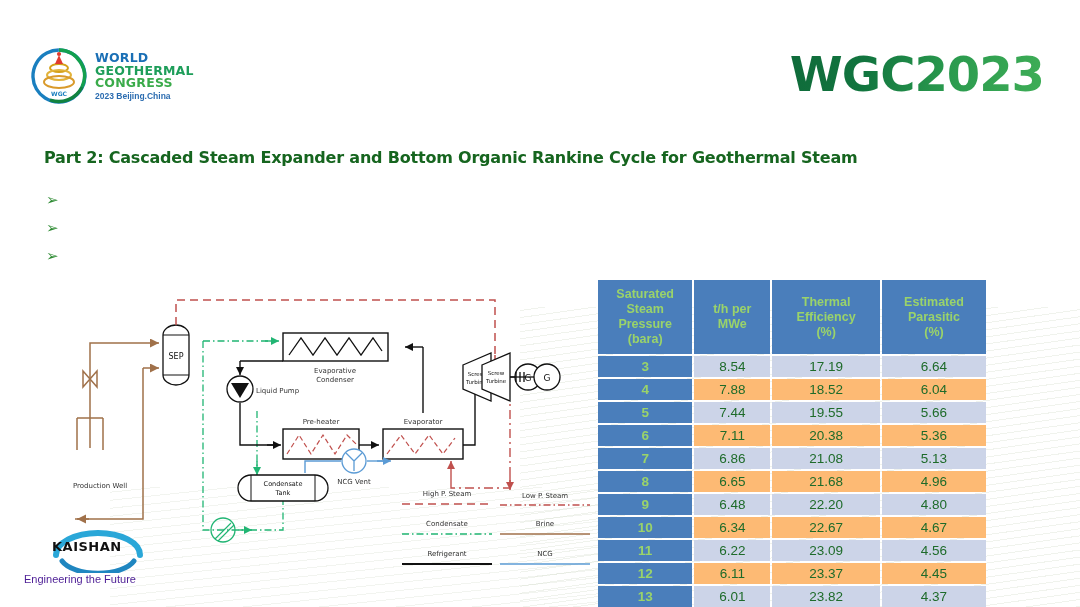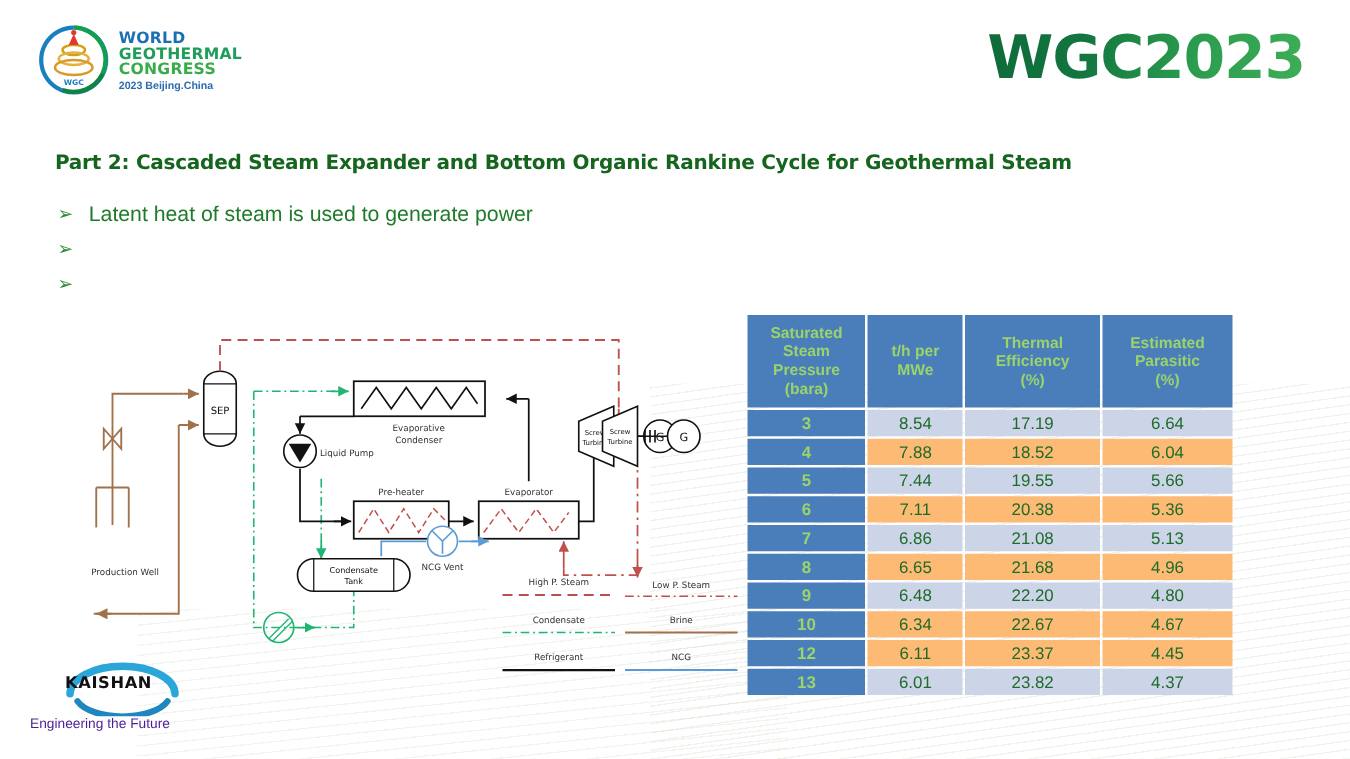--- a/index.html
+++ b/index.html
@@ -2,21 +2,21 @@
 <html><head>
 <meta charset="utf-8">
 <style>
   * { box-sizing: border-box; margin: 0; padding: 0; }
   body {
     width: 1080px; height: 607px;
     font-family: "Liberation Sans", sans-serif;
     background: #ffffff;
     position: relative; overflow: hidden;
   }
-  .slide { position: absolute; inset: 0; background:#fff; }
+  .slide { position: absolute; inset: 0; background:#fff;margin-top:28px; }
 
   
   .bg-texture{
     position:absolute; right:0; bottom:0; width:560px; height:300px;
     background:
       repeating-linear-gradient(-8deg, rgba(205,215,195,.30) 0 1px, rgba(255,255,255,0) 1px 7px);
     pointer-events:none;
   }
   .bg-texture2{
     position:absolute; left:110px; bottom:0; width:520px; height:120px;
@@ -111,21 +111,20 @@
     </div>
   </div>
 
   <div class="wgc2023">WGC2023</div>
 
   <div class="title">Part 2: Cascaded Steam Expander and Bottom Organic Rankine Cycle for Geothermal Steam</div>
 
   <div class="bullets">
     <div class="bullet">
       <span class="mark">➢</span>
-      <span class="txt">Latent heat of steam is used to generate power</span>
     </div>
     <div class="bullet">
       <span class="mark">➢</span>
     </div>
     <div class="bullet">
       <span class="mark">➢</span>
     </div>
   </div>
 
   <div class="diagram">
@@ -386,20 +385,26 @@
         <td class="v">6.48</td>
         <td class="v">22.20</td>
         <td class="v">4.80</td>
       </tr>
       <tr class="odd">
         <td class="k">10</td>
         <td class="v">6.34</td>
         <td class="v">22.67</td>
         <td class="v">4.67</td>
       </tr>
+      <tr class="even">
+        <td class="k">11</td>
+        <td class="v">6.22</td>
+        <td class="v">23.09</td>
+        <td class="v">4.56</td>
+      </tr>
       <tr class="odd">
         <td class="k">12</td>
         <td class="v">6.11</td>
         <td class="v">23.37</td>
         <td class="v">4.45</td>
       </tr>
       <tr class="even">
         <td class="k">13</td>
         <td class="v">6.01</td>
         <td class="v">23.82</td>

